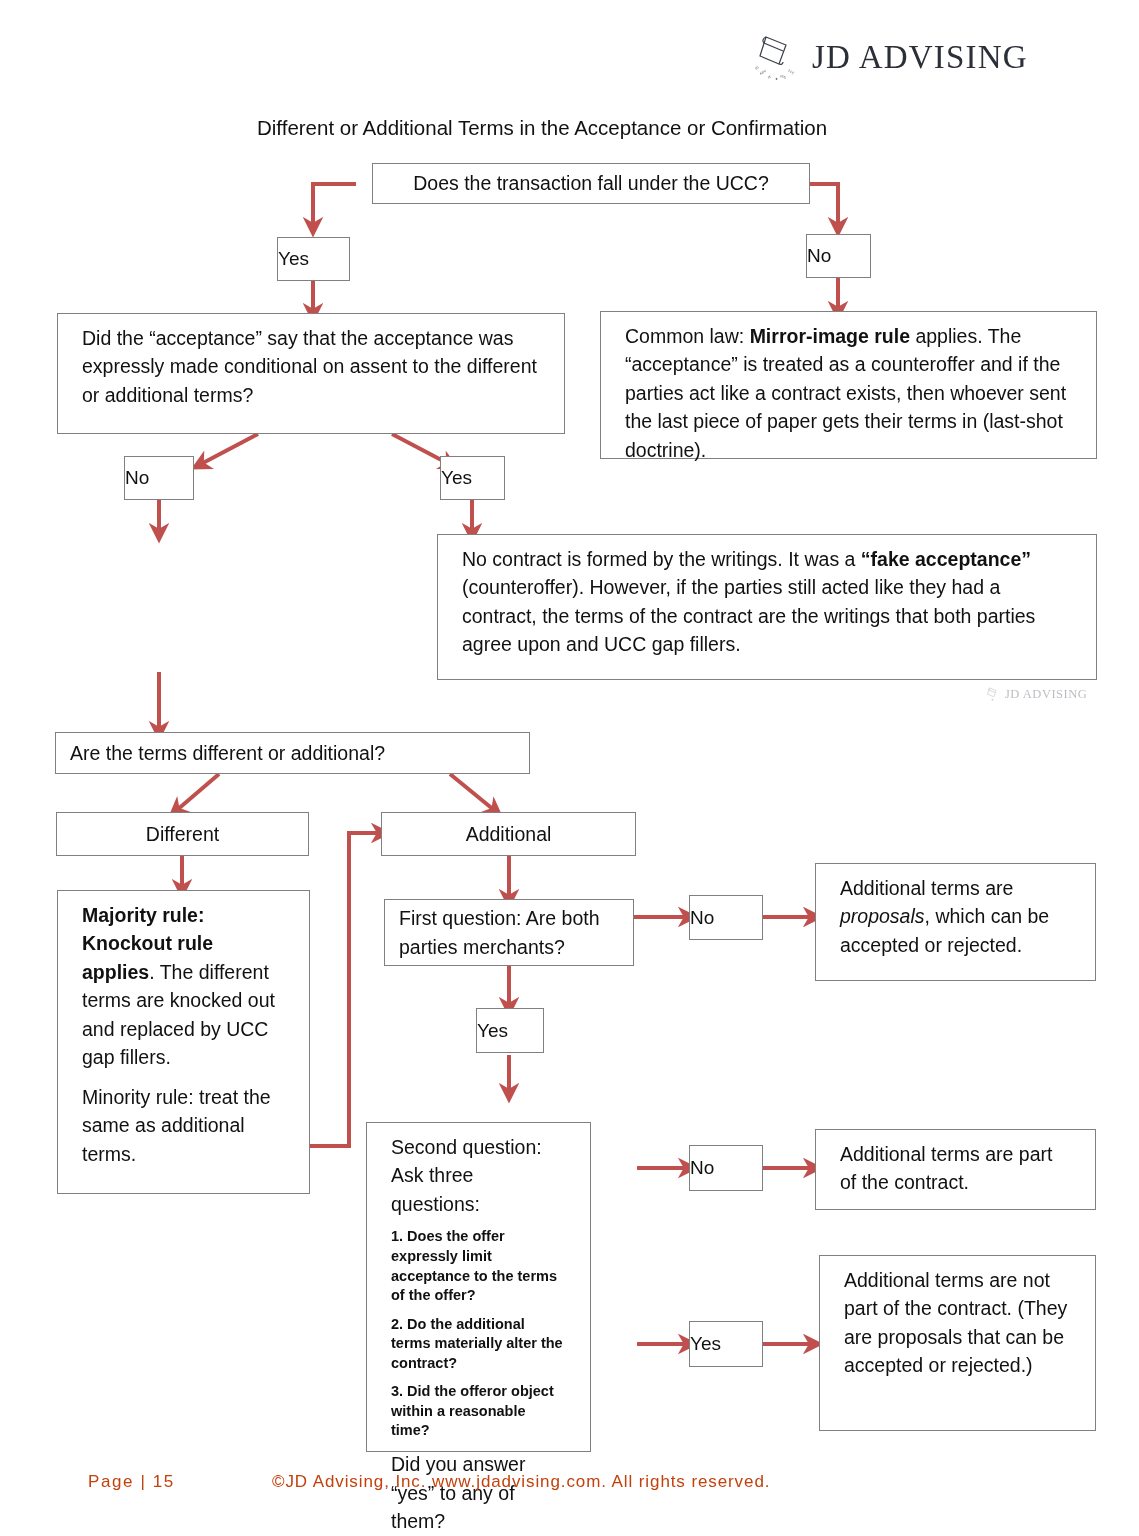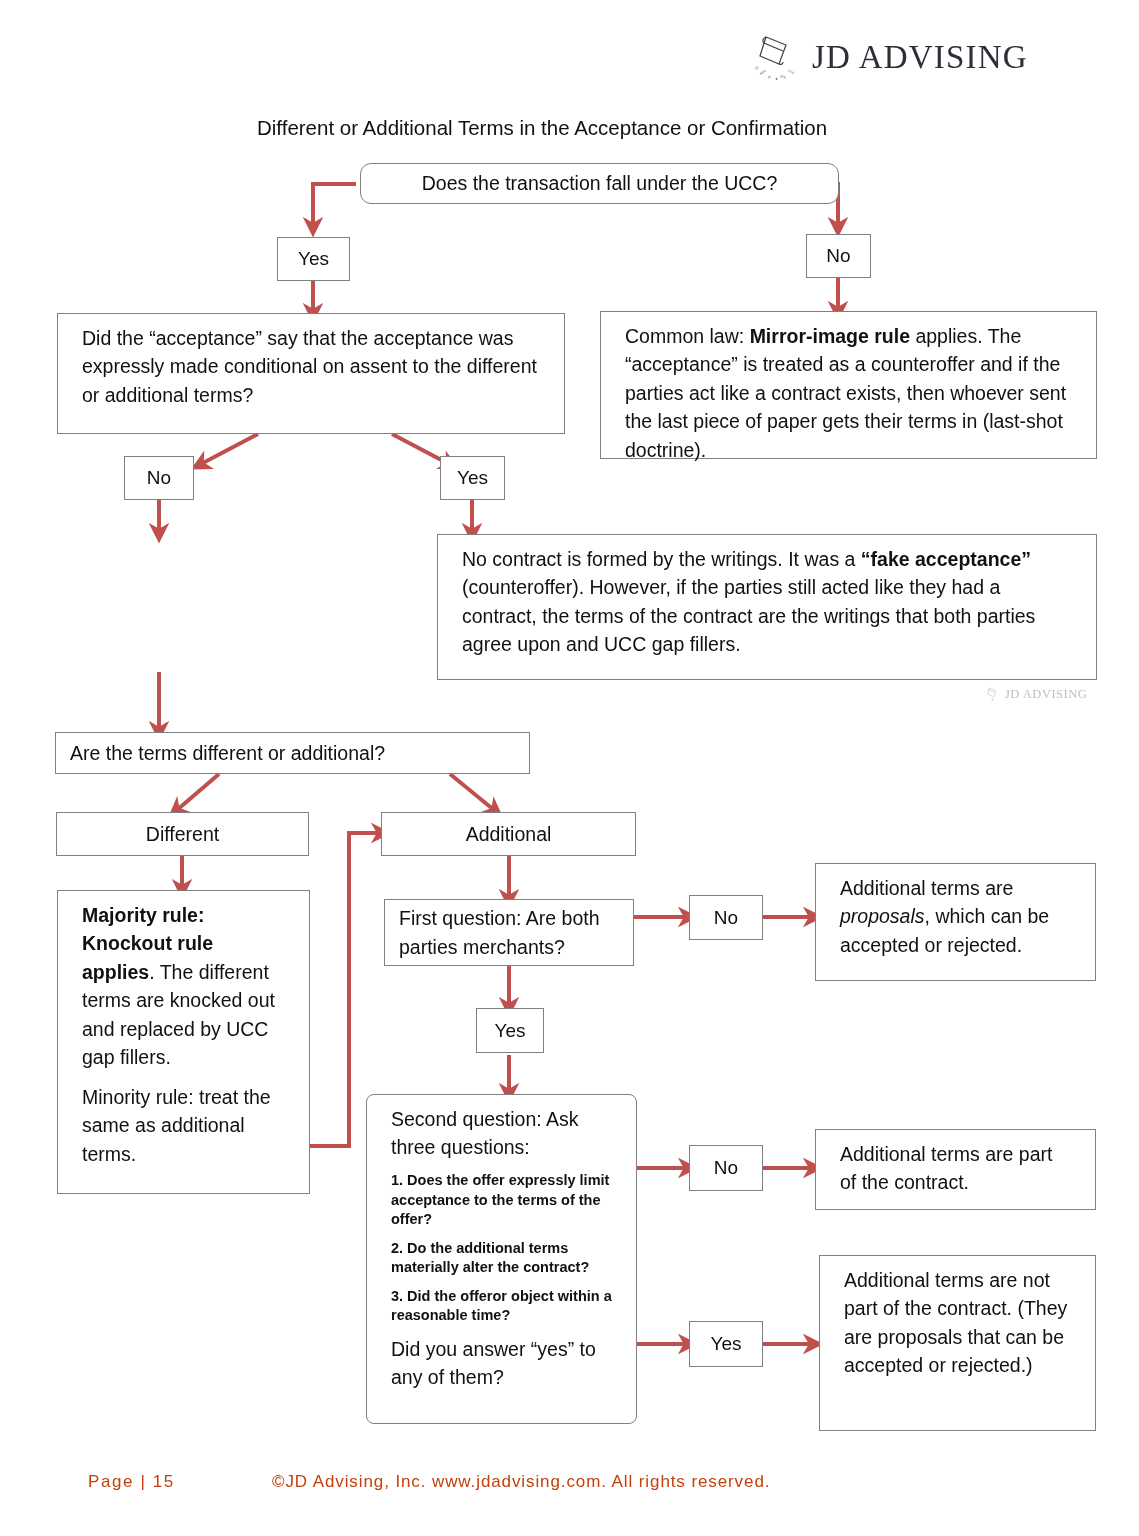--- a/index.html
+++ b/index.html
@@ -31,21 +31,21 @@
     position:absolute;box-sizing:border-box;
     border:1px solid #808080;background:#ffffff;
     font-size:19.5px;line-height:1.46;color:#111;
     display:flex;
   }
   .node .inner{width:100%;}
   .node.center{align-items:center;justify-content:center;text-align:center;}
   .node.lead{align-items:center;justify-content:flex-start;padding:4px 14px;}
   .node.para{align-items:flex-start;padding:10px 24px;}
   .node.paramid{align-items:center;padding:6px 14px;}
-  .node.tiny{align-items:center;justify-content:center;text-align:center;font-size:19px;}
+  .node.tiny{align-items:center;justify-content:center;text-align:left;font-size:19px;}
   b{font-weight:bold;}
   i{font-style:italic;}
   .qsmall{font-size:14.5px;font-weight:bold;line-height:1.35;}
   .gap{height:11px;}
   .gap-s{height:9px;}
 
   
   #wires{position:absolute;left:0;top:0;width:1139px;height:1536px;pointer-events:none;}
 
   
@@ -128,21 +128,21 @@
           <text x="28" y="46" transform="rotate(16 28 46)">ING</text>
           <text x="36" y="40" transform="rotate(34 36 40)">LLC</text>
         </g>
       </svg>
     </span>
     <span class="logo-text">JD ADVISING</span>
   </div>
 
   <div class="chart-title" style="left:248px; top:116px;margin-left:9px;">Different or Additional Terms in the Acceptance or Confirmation</div>
 
-  <div class="node center" style="left:360px; top:163px; width:479px; height:41px;border-radius:11px;">
+  <div class="node center" style="left:372px; top:163px; width:438px; height:41px;">
     <span class="inner">Does the transaction fall under the UCC?</span>
   </div>
 
   <div class="node tiny" style="left:277px; top:237px; width:73px; height:44px;">
     <span class="inner">Yes</span>
   </div>
 
   <div class="node tiny" style="left:806px; top:234px; width:65px; height:44px;">
     <span class="inner">No</span>
   </div>
@@ -206,21 +206,21 @@
   </div>
 
   <div class="node para" style="left:815px; top:863px; width:281px; height:118px;">
     <span class="inner"><span>Additional terms are </span><i>proposals</i><span>, which can be accepted or rejected.</span></span>
   </div>
 
   <div class="node tiny" style="left:476px; top:1008px; width:68px; height:45px;">
     <span class="inner">Yes</span>
   </div>
 
-  <div class="node para" style="left:366px; top:1094px; width:271px; height:330px;border-radius:8px;">
+  <div class="node para" style="left:366px; top:1122px; width:225px; height:330px;">
     <span class="inner">
       <span style="display:block">Second question: Ask three questions:</span>
       <span class="gap-s" style="display:block"></span>
       <span class="qsmall" style="display:block">1. Does the offer expressly limit acceptance to the terms of the offer?</span>
       <span class="gap-s" style="display:block"></span>
       <span class="qsmall" style="display:block">2. Do the additional terms materially alter the contract?</span>
       <span class="gap-s" style="display:block"></span>
       <span class="qsmall" style="display:block">3. Did the offeror object within a reasonable time?</span>
       <span class="gap-s" style="display:block"></span>
       <span style="display:block">Did you answer “yes” to any of them?</span>

